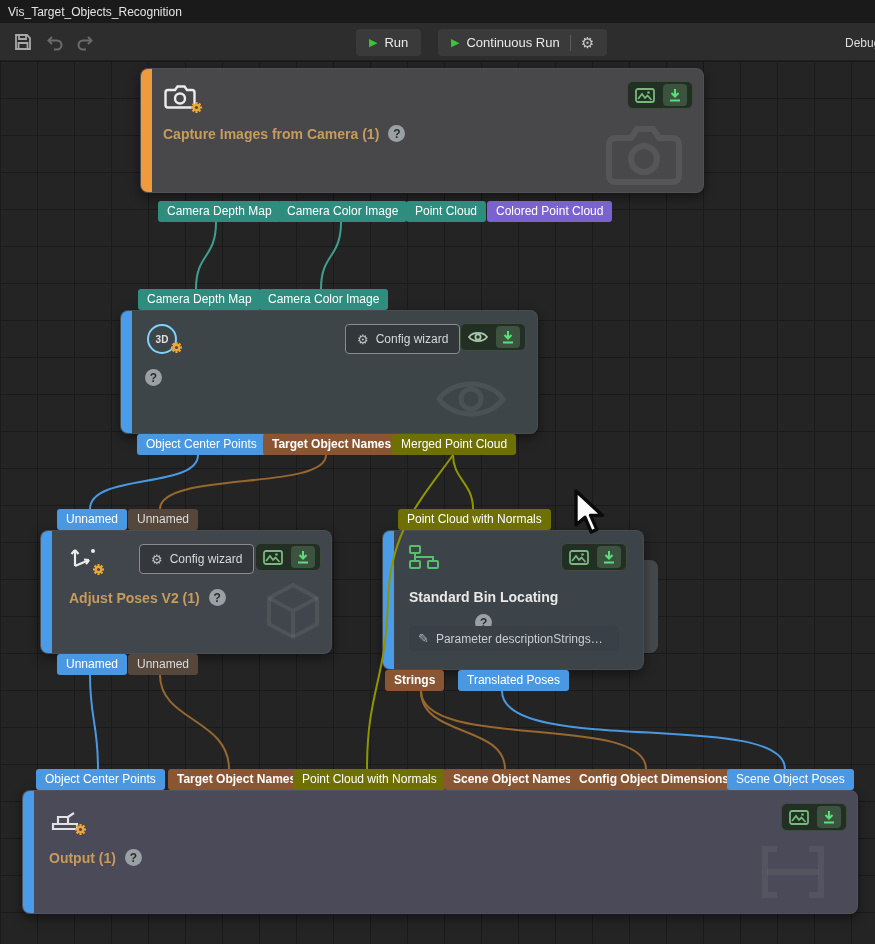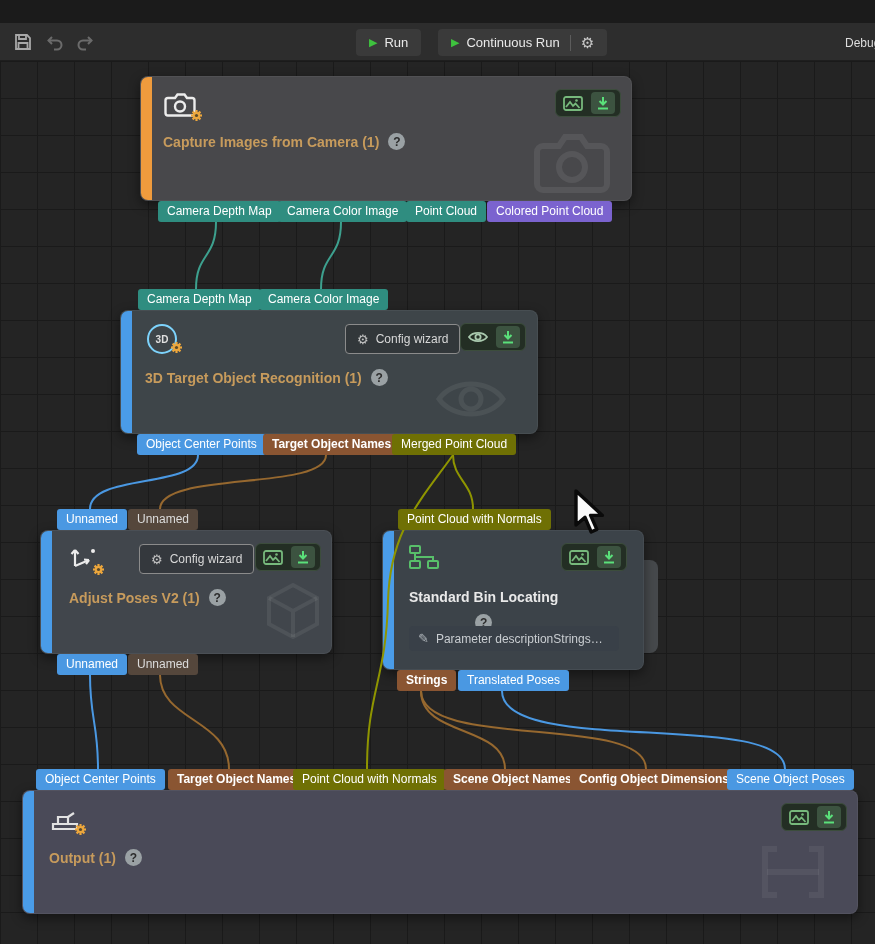--- a/index.html
+++ b/index.html
@@ -70,20 +70,23 @@
   
   .wires{position:absolute;left:0;top:0;z-index:3;}
   .wires path{fill:none;stroke-width:2;}
   .cursor{position:absolute;z-index:20;pointer-events:none;}
 </style>
 </head>
 <body>
 
 <div id="app">
 
+  <div class="titlebar">
+    <span>Vis_Target_Objects_Recognition</span>
+  </div>
 
   <div class="toolbar">
     <div class="tb-icon-btn" style="left:10px">
       <svg width="20" height="20" viewBox="0 0 20 20">
         <g stroke="#a8a8a8" stroke-width="1.8" fill="none">
           <path d="M3 3 h11 l3 3 v11 H3 z"></path>
             <path d="M6 3 v4 h7 V3"></path>
             <path d="M5.5 17 v-6 h9 v6"></path>
         </g>
       </svg>
@@ -116,21 +119,21 @@
       <span class="gear">⚙</span>
     </div>
 
     <span class="debug-label">Debug</span>
   </div>
 
   <div class="canvas">
 
     <div class="ghost-node" style="left:636px;top:499px;width:22px;height:93px"></div>
 
-    <div class="node" style="left:140px;top:15px;width:492px;height:125px;background:#48484b">
+    <div class="node" style="left:140px;top:7px;width:564px;height:125px;background:#48484b">
       <div class="accent acc-orange"></div>
       <div class="node-icon" style="left:22px;top:13px">
         <svg width="34" height="28" viewBox="0 0 34 28">
           <path d="M5 8 h7 l2.5-3.5 h7 L24 8 h5 a2.5 2.5 0 0 1 2.5 2.5 V23 a2.5 2.5 0 0 1 -2.5 2.5 H5 A2.5 2.5 0 0 1 2.5 23 V10.5 A2.5 2.5 0 0 1 5 8 Z" fill="none" stroke="#ececec" stroke-width="2.4"></path>
           <circle cx="17" cy="16.5" r="5" fill="none" stroke="#ececec" stroke-width="2.4"></circle>
         </svg>
         <span class="gear-badge">
           <svg width="13" height="13" viewBox="0 0 13 13">
             <g stroke="#eda73c" stroke-width="2.2">
                 <line x1="6.5" y1="1" x2="6.5" y2="12"></line>
@@ -209,21 +212,20 @@
           <svg width="16" height="16" viewBox="0 0 16 16">
               <g stroke="#5ae07a" stroke-width="2" fill="none">
                 <path d="M8 2 v7"></path>
                 <path d="M4.5 6 L8 9.5 L11.5 6"></path>
                 <path d="M3 13.5 h10"></path>
               </g>
             </svg>
         </span>
       </div>
       <div class="node-title" style="left:24px;top:58px">
-        <span>3D Target Object Recognition (1)</span>
         <span class="help">?</span>
       </div>
       <span class="watermark" style="right:28px;bottom:2px">
         <svg width="76" height="56" viewBox="0 0 76 56">
           <g fill="none" stroke="rgba(255,255,255,0.07)" stroke-width="5">
             <path d="M6 28 C20 8 56 8 70 28 C56 48 20 48 6 28 Z"></path>
             <circle cx="38" cy="28" r="10"></circle>
           </g>
         </svg>
       </span>
@@ -413,21 +415,21 @@
     <div class="port p-olive" style="left:392px;top:373px">Merged Point Cloud</div>
 
     <div class="port p-blue" style="left:57px;top:448px">Unnamed</div>
     <div class="port p-dark" style="left:128px;top:448px">Unnamed</div>
 
     <div class="port p-olive" style="left:398px;top:448px">Point Cloud with Normals</div>
 
     <div class="port p-blue" style="left:57px;top:593px">Unnamed</div>
     <div class="port p-dark" style="left:128px;top:593px">Unnamed</div>
 
-    <div class="port p-brown" style="left:397px;top:609px">Strings</div>
+    <div class="port p-brown" style="left:385px;top:609px">Strings</div>
     <div class="port p-blue" style="left:458px;top:609px">Translated Poses</div>
 
     <div class="port p-blue" style="left:36px;top:708px">Object Center Points</div>
     <div class="port p-brown" style="left:168px;top:708px">Target Object Names</div>
     <div class="port p-olive" style="left:293px;top:708px">Point Cloud with Normals</div>
     <div class="port p-brown" style="left:444px;top:708px">Scene Object Names</div>
     <div class="port p-brown" style="left:570px;top:708px">Config Object Dimensions</div>
     <div class="port p-blue" style="left:727px;top:708px">Scene Object Poses</div>
 
     <div class="cursor" style="left:572px;top:428px">

